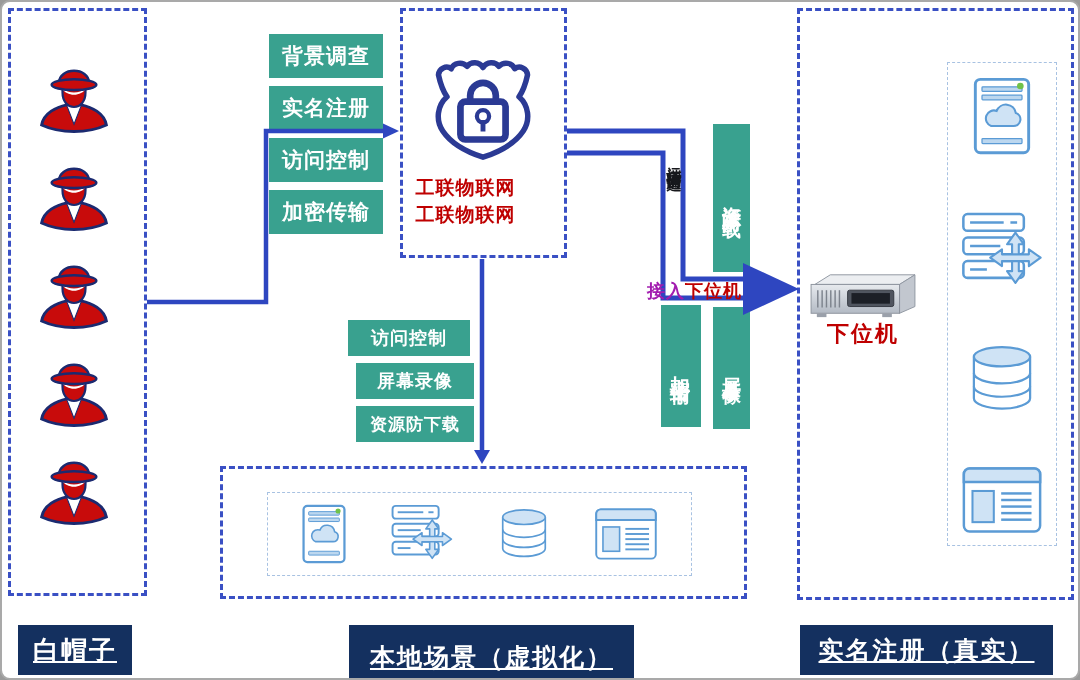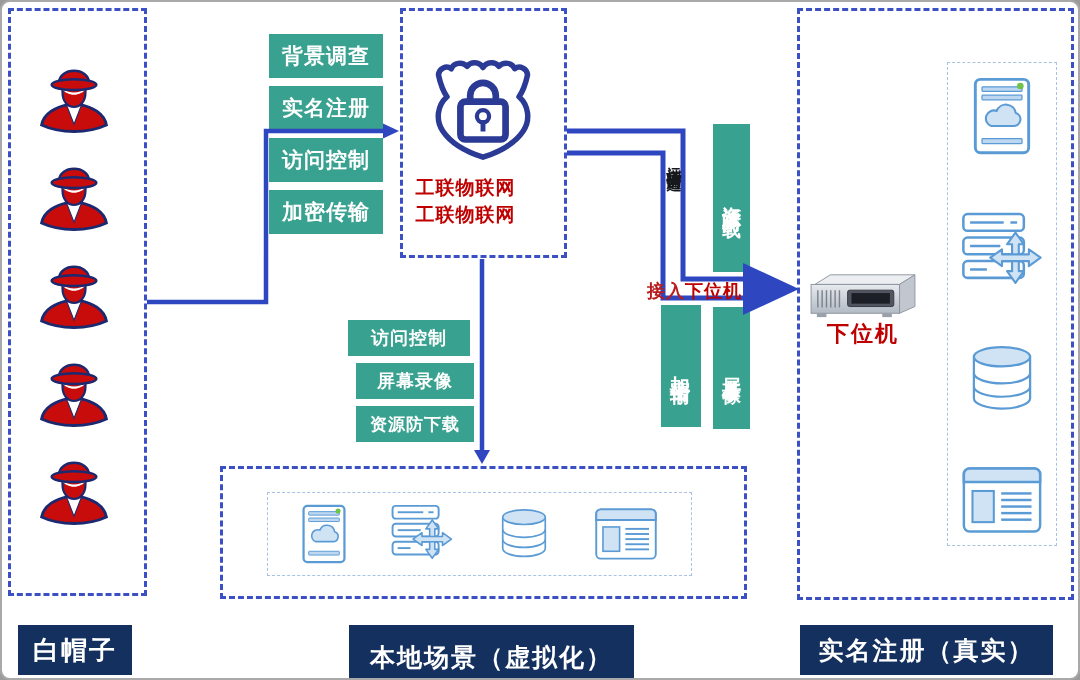--- a/index.html
+++ b/index.html
@@ -3,38 +3,38 @@
 <meta charset="utf-8">
 <style>
   html,body{margin:0;padding:0;background:#9a9a9a;font-family:"Liberation Sans","DejaVu Sans",sans-serif;}
   .canvas{position:relative;width:1080px;height:680px;background:#ffffff;border:2px solid #a9a9a9;
           border-radius:10px;overflow:hidden;box-sizing:border-box;padding-left:28px;}
   .dash{position:absolute;border:3px dashed #3a50c4;box-sizing:border-box;z-index:1;}
   .gbox{position:absolute;background:#39a18f;color:#ffffff;font-weight:700;display:flex;
         align-items:center;justify-content:center;z-index:2;letter-spacing:1px;}
   .gbox.v{writing-mode:vertical-rl;text-orientation:upright;letter-spacing:3px;}
   .navy{position:absolute;background:#14305f;color:#ffffff;font-weight:700;font-size:25px;
-        display:flex;align-items:center;justify-content:center;z-index:2;letter-spacing:2px;}
+        display:flex;align-items:center;justify-content:center;z-index:2;letter-spacing:2px;text-decoration:underline;}
   .strip{position:absolute;background:#ffffff;border:1.5px dashed #a8c2e2;box-sizing:border-box;z-index:1;}
   .strip.row{display:flex;flex-direction:row;align-items:center;justify-content:space-around;padding:0 12px;}
   .strip.col{display:flex;flex-direction:column;align-items:center;justify-content:space-between;padding:10px 0;}
   .overlay{position:absolute;left:0;top:0;width:1076px;height:676px;z-index:3;pointer-events:none;}
   .ln{stroke:#2e46c0;stroke-width:4.5;fill:none;}
   .ln2{stroke:#2e46c0;stroke-width:5;fill:none;}
   .ah{fill:#2e46c0;stroke:none;}
   .hackers{position:absolute;left:36px;top:56px;display:flex;flex-direction:column;gap:23px;z-index:2;}
   .hackers svg{width:72px;height:75px;}
   .platform-title{position:absolute;left:380px;top:172px;width:167px;text-align:center;color:#bf0000;
         font-weight:800;font-size:19px;line-height:27px;z-index:2;letter-spacing:1px;}
   .chan-v{position:absolute;left:661px;top:153px;width:21px;height:124px;writing-mode:vertical-rl;
         text-orientation:upright;color:#17181c;font-weight:700;font-size:15px;letter-spacing:2px;
         z-index:4;display:flex;align-items:center;}
   .chan-h{position:absolute;left:645px;top:278px;width:112px;height:21px;z-index:4;font-weight:800;
         font-size:18px;letter-spacing:1px;display:flex;align-items:center;white-space:nowrap;}
-  .chan-h .blk{color:#b91c1c;}
+  .chan-h .blk{color:#a21caf;}
   .chan-h .red{color:#bf0000;}
   .ipc-label{position:absolute;left:805px;top:317px;width:112px;text-align:center;color:#bf0000;
         font-weight:800;font-size:22px;z-index:2;letter-spacing:2px;}
   .devicon{display:block;}
   .frame{position:absolute;inset:0;border-radius:9px;pointer-events:none;z-index:9;}
 </style>
 </head>
 <body>
 
 <div class="canvas">

